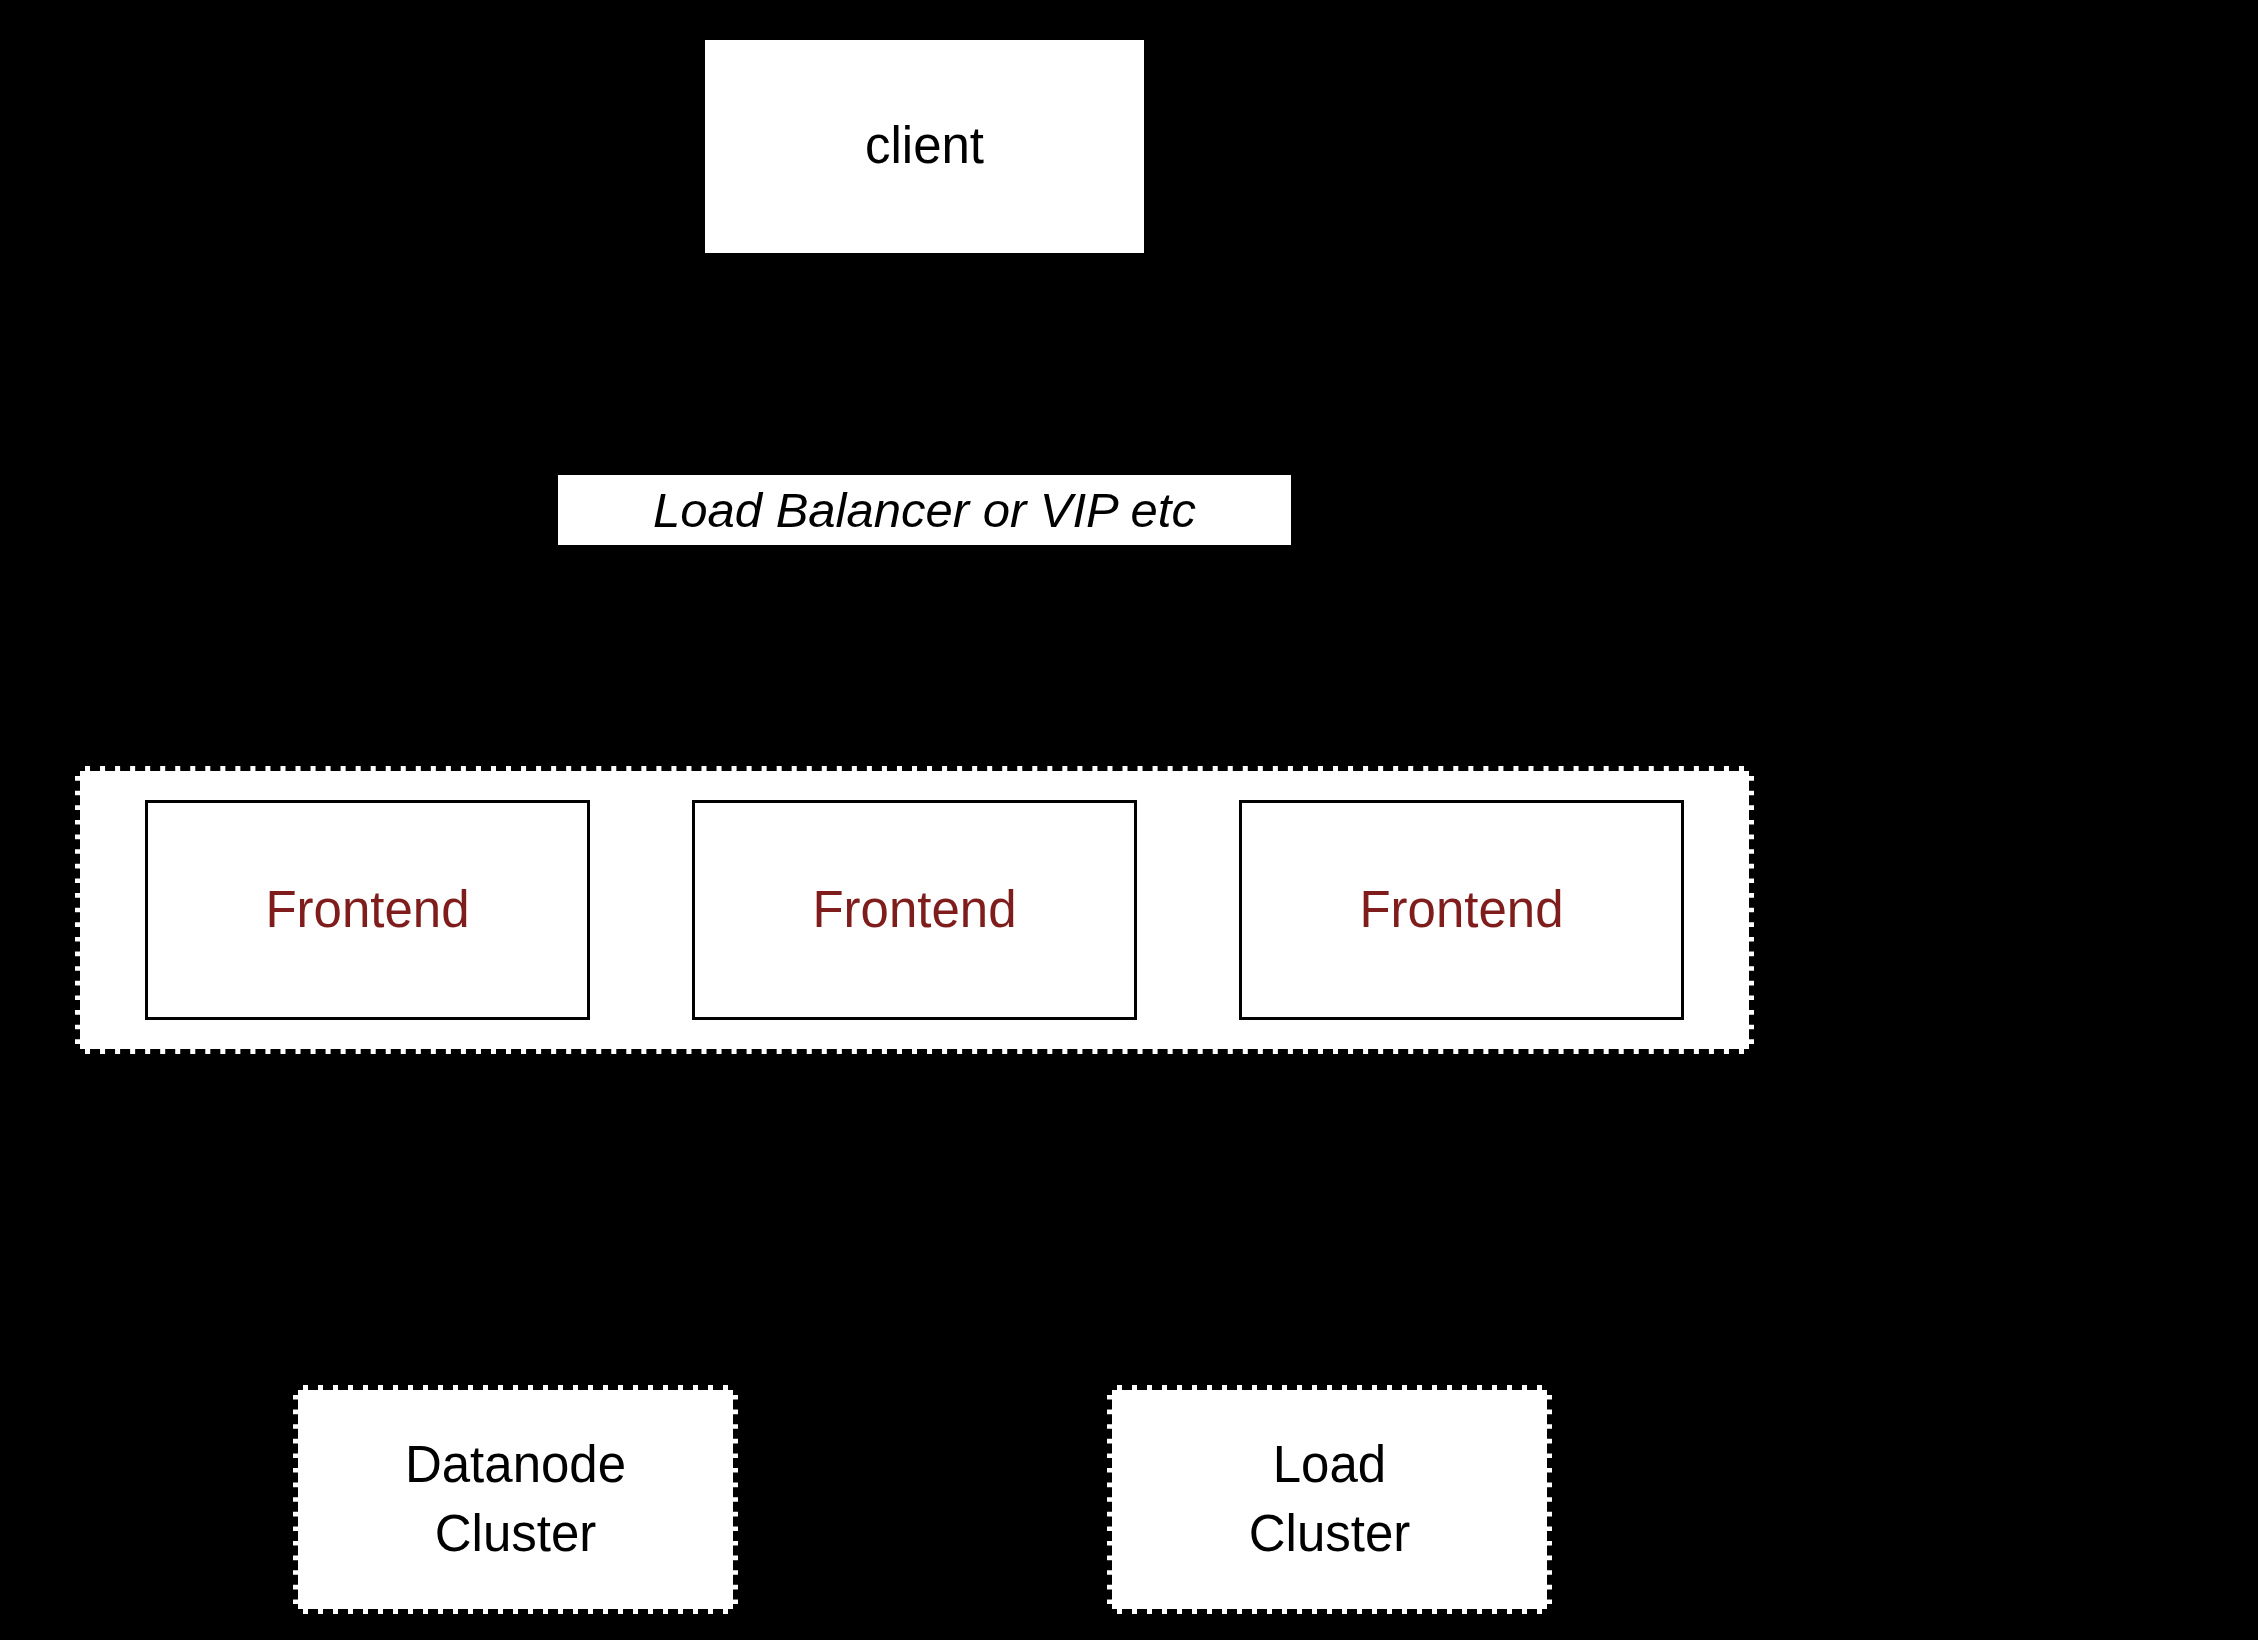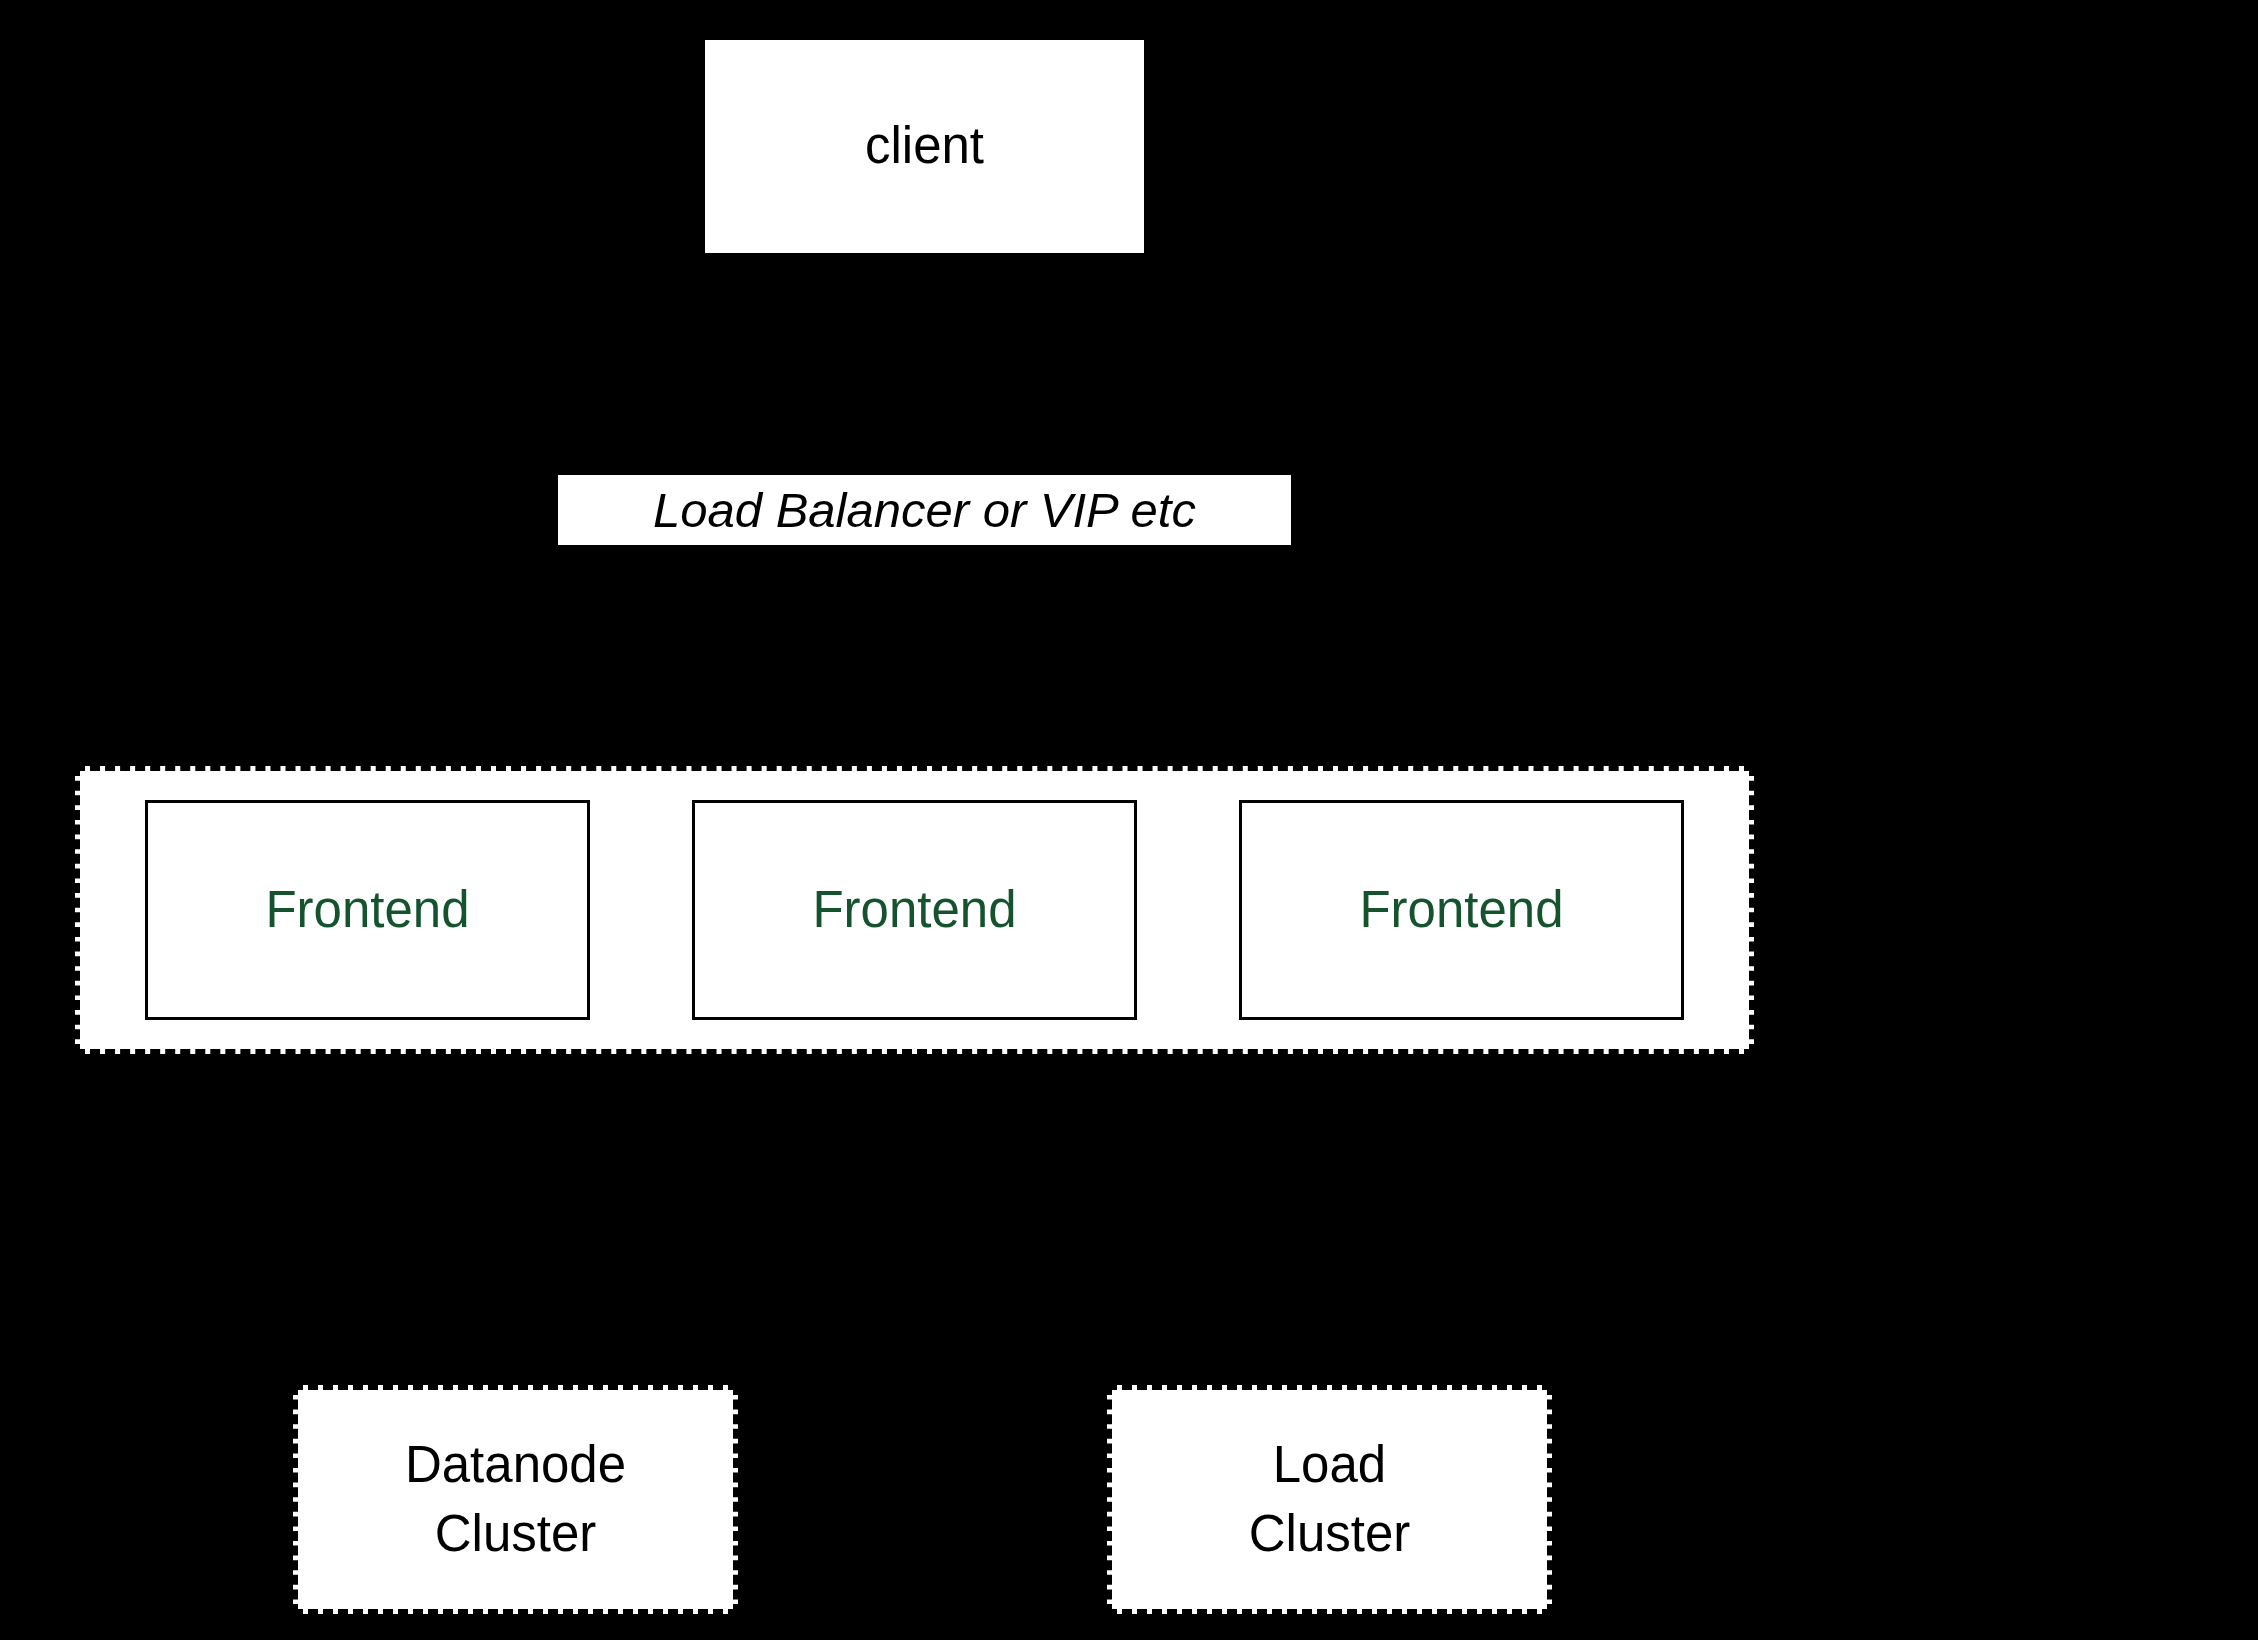--- a/index.html
+++ b/index.html
@@ -66,21 +66,21 @@
     width: 445px;
     height: 220px;
     background: #ffffff;
     border: 3.6px solid #000000;
     box-sizing: border-box;
     display: flex;
     align-items: center;
     justify-content: center;
     text-align: center;
     font-size: 51px;
-    color: #14532d;
+    color: #7f1d1d;
   }
   
   .cluster-node {
     border: 5.5px dashed #000000;
     justify-content: center;
   }
   .datanode-node {
     left: 293px;
     top: 1385px;
     width: 445px;

